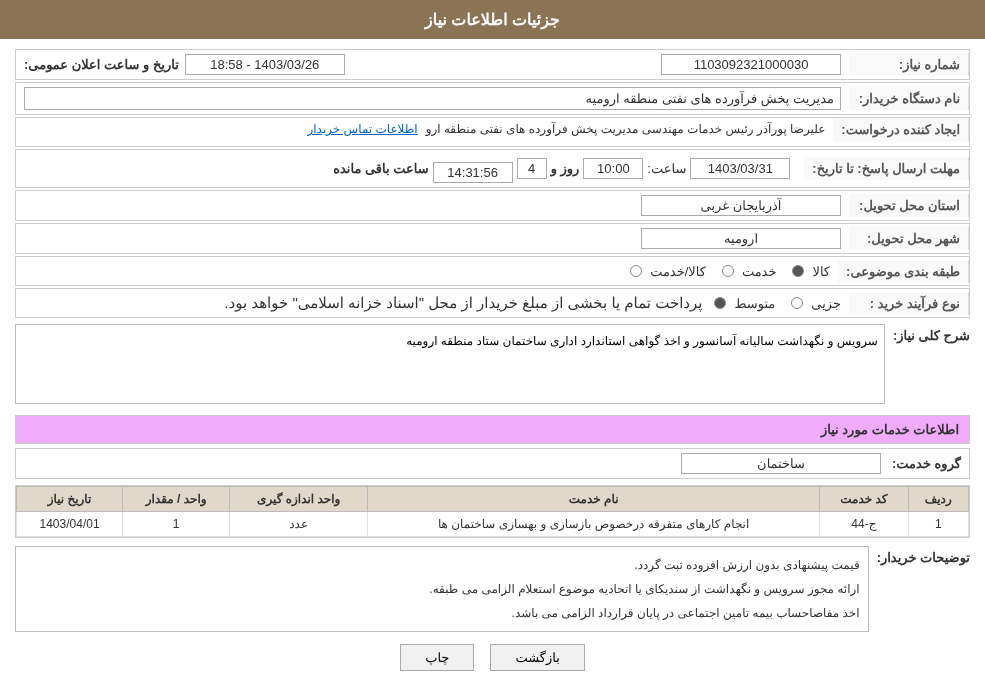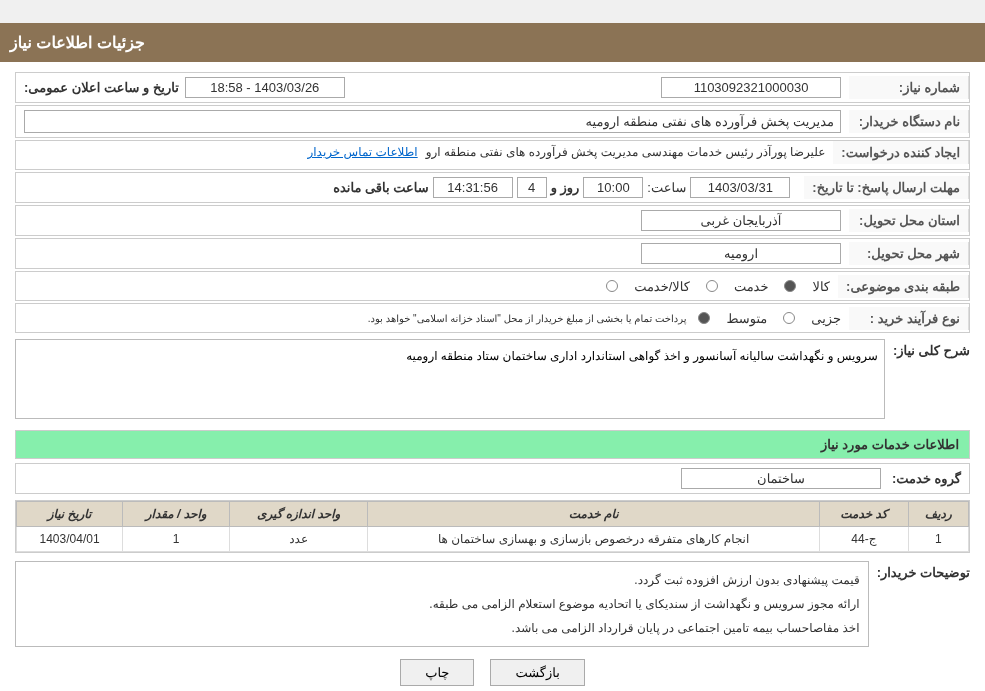--- a/index.html
+++ b/index.html
@@ -12,25 +12,24 @@
     }
     .page-wrapper {
       max-width: 985px;
       margin: 0 auto;
       background: #fff;
       min-height: 691px;
     }
     .header {
       background: #8B7355;
       color: #fff;
-      text-align: left;
+      text-align: center;
       padding: 10px;
       font-size: 16px;
       font-weight: bold;
-      margin-top: 23px;
     }
     .content {
       padding: 10px 15px;
     }
     .form-row {
       display: flex;
       align-items: center;
       border-bottom: 1px solid #eee;
       min-height: 30px;
     }
@@ -77,38 +76,38 @@
       align-items: center;
       gap: 4px;
     }
     .date-box {
       border: 1px solid #aaa;
       background: #fff;
       padding: 2px 6px;
       text-align: center;
     }
     .section-header {
-      background: #86efac;
+      background: #f0abfc;
       font-weight: bold;
       padding: 6px 10px;
       color: #333;
       border: 1px solid #ccc;
       margin-bottom: 4px;
       margin-top: 8px;
     }
     .radio-group {
       display: flex;
       align-items: center;
       gap: 16px;
       direction: rtl;
     }
     .radio-item {
       display: flex;
       align-items: center;
-      gap: 16px;
+      gap: 8px;
     }
     .radio-circle {
       width: 12px;
       height: 12px;
       border-radius: 50%;
       border: 1px solid #888;
       display: inline-block;
       background: #fff;
     }
     .radio-circle.selected {
@@ -122,21 +121,20 @@
       width: 100%;
       border-collapse: collapse;
       font-size: 12px;
     }
     table th {
       background: #e0d8c8;
       border: 1px solid #bbb;
       padding: 5px 8px;
       text-align: center;
       font-weight: bold;
-      font-style: italic;
     }
     table td {
       border: 1px solid #ddd;
       padding: 5px 8px;
       text-align: center;
     }
     table tbody tr:nth-child(even) {
       background: #f9f9f9;
     }
     .button-row {
@@ -209,21 +207,21 @@
 
     <div class="form-row" style="border:1px solid #ccc; margin-bottom:2px;">
       <span class="label-cell" style="min-width:140px;margin-left:6px;">مهلت ارسال پاسخ: تا تاریخ:</span>
       <div class="value-cell">
         <div class="date-time-row">
           <span class="date-box" style="min-width:100px;">1403/03/31</span>
           <span style="font-weight:normal;">ساعت:</span>
           <span class="date-box" style="min-width:60px;">10:00</span>
           <span style="font-weight:bold;">روز و</span>
           <span class="date-box" style="min-width:30px;">4</span>
-          <span class="date-box" style="min-width:80px;">14:31:56</span>
+          <span class="date-box" style="min-width:80px;margin-top:8px;">14:31:56</span>
           <span style="font-weight:bold;">ساعت باقی مانده</span>
         </div>
       </div>
     </div>
 
     <div class="form-row" style="border:1px solid #ccc; margin-bottom:2px;">
       <span class="label-cell">استان محل تحویل:</span>
       <div class="value-cell">
         <span class="input-box" style="min-width:200px;">آذربایجان غربی</span>
       </div>
@@ -262,21 +260,21 @@
         <div class="radio-group">
           <div class="radio-item">
             <span>جزیی</span>
             <span class="radio-circle"></span>
           </div>
           <div class="radio-item">
             <span>متوسط</span>
             <span class="radio-circle selected"></span>
           </div>
         </div>
-        <span style="font-size:10px; color:#333;">پرداخت تمام یا بخشی از مبلغ خریدار از محل "اسناد خزانه اسلامی" خواهد بود.</span>
+        <span style="font-size:15px; color:#333;">پرداخت تمام یا بخشی از مبلغ خریدار از محل "اسناد خزانه اسلامی" خواهد بود.</span>
       </div>
     </div>
 
     <div style="display:flex; align-items:flex-start; margin-top:6px; gap:8px;">
       <div style="font-weight:bold; white-space:nowrap; padding-top:4px;">شرح کلی نیاز:</div>
       <div style="flex:1;">
         <textarea class="description-textarea" readonly="" style="">سرویس و نگهداشت سالیانه آسانسور و اخذ گواهی استاندارد اداری ساختمان ستاد منطقه ارومیه</textarea>
       </div>
     </div>
 

